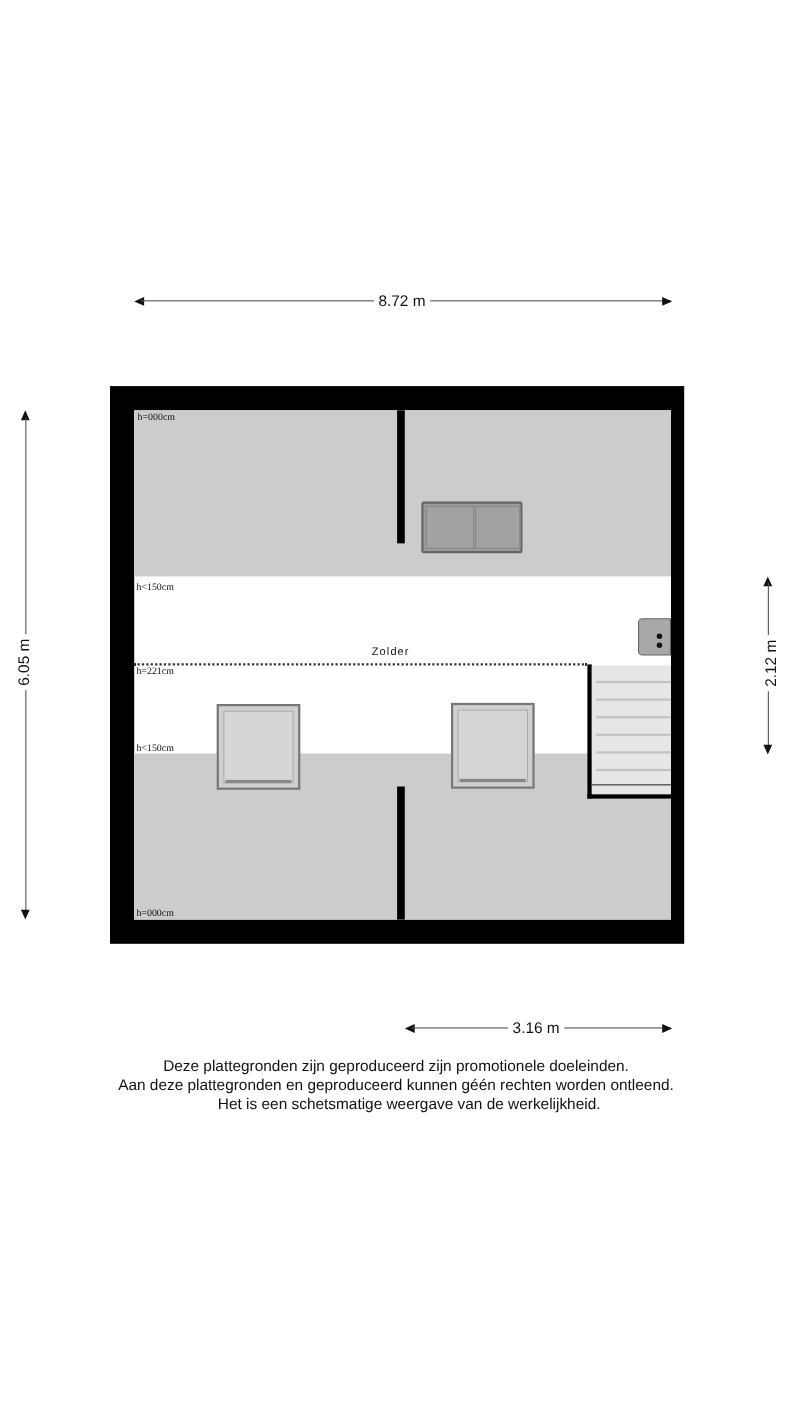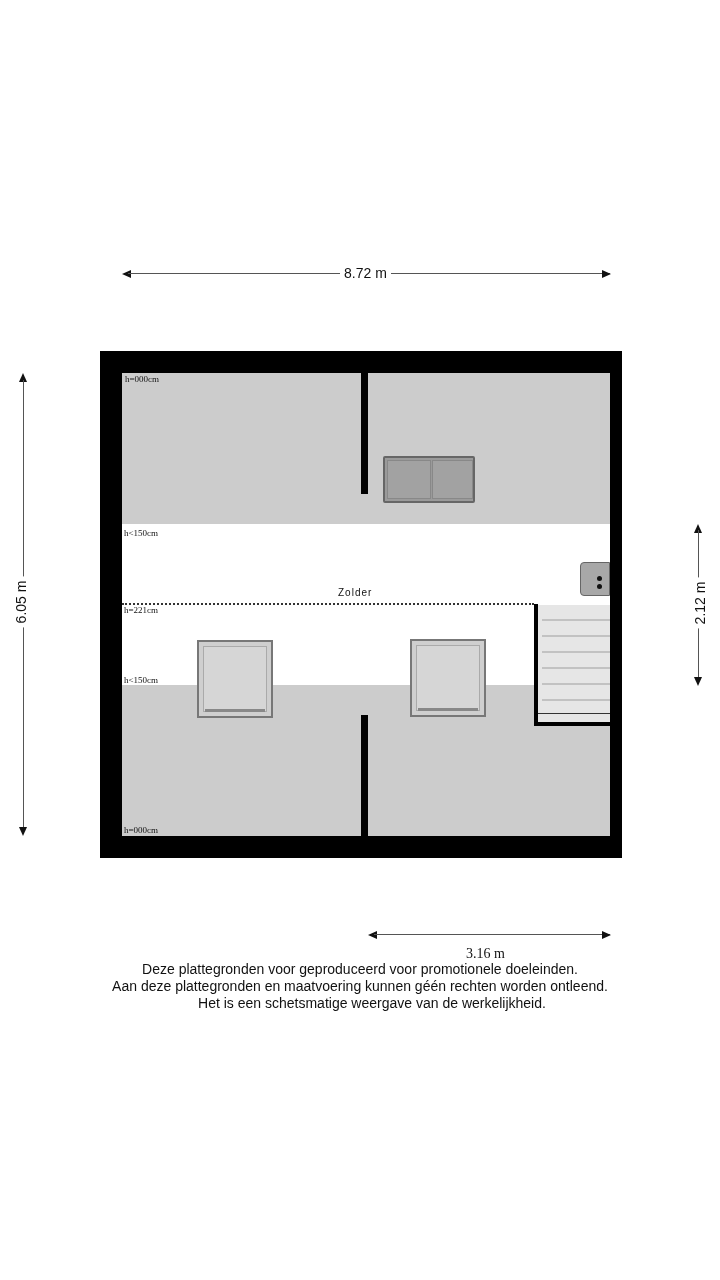--- a/index.html
+++ b/index.html
@@ -99,18 +99,18 @@
     <div class="step" style="top:78px;"></div>
     <div class="step" style="top:94px;"></div>
     <div class="abs" style="left:0; right:0; top:108px; height:1px; background:#333;"></div>
   </div>
 </div>
 
 <div>
   <div class="arrow-l" style="left:368px; top:931px;"></div>
   <div class="dimline" style="left:374px; top:934px; width:236px; height:1px;"></div>
   <div class="arrow-r" style="left:602px; top:931px;"></div>
-  <div class="dimtext" style="left:462px; top:946px; padding:0 4px;font-family:Liberation Serif, serif;">3.16 m</div>
+  <div class="dimtext" style="left:462px; top:926px; padding:0 4px;">3.16 m</div>
 </div>
 
-<div class="disclaimer" style="top:961px;">Deze plattegronden voor geproduceerd voor promotionele doeleinden.</div>
-<div class="disclaimer" style="top:978px;">Aan deze plattegronden en maatvoering kunnen géén rechten worden ontleend.</div>
+<div class="disclaimer" style="top:961px;">Deze plattegronden zijn geproduceerd zijn promotionele doeleinden.</div>
+<div class="disclaimer" style="top:978px;">Aan deze plattegronden en geproduceerd kunnen géén rechten worden ontleend.</div>
 <div class="disclaimer" style="top:995px;padding-left:12px;">Het is een schetsmatige weergave van de werkelijkheid.</div>
 
 </body></html>

